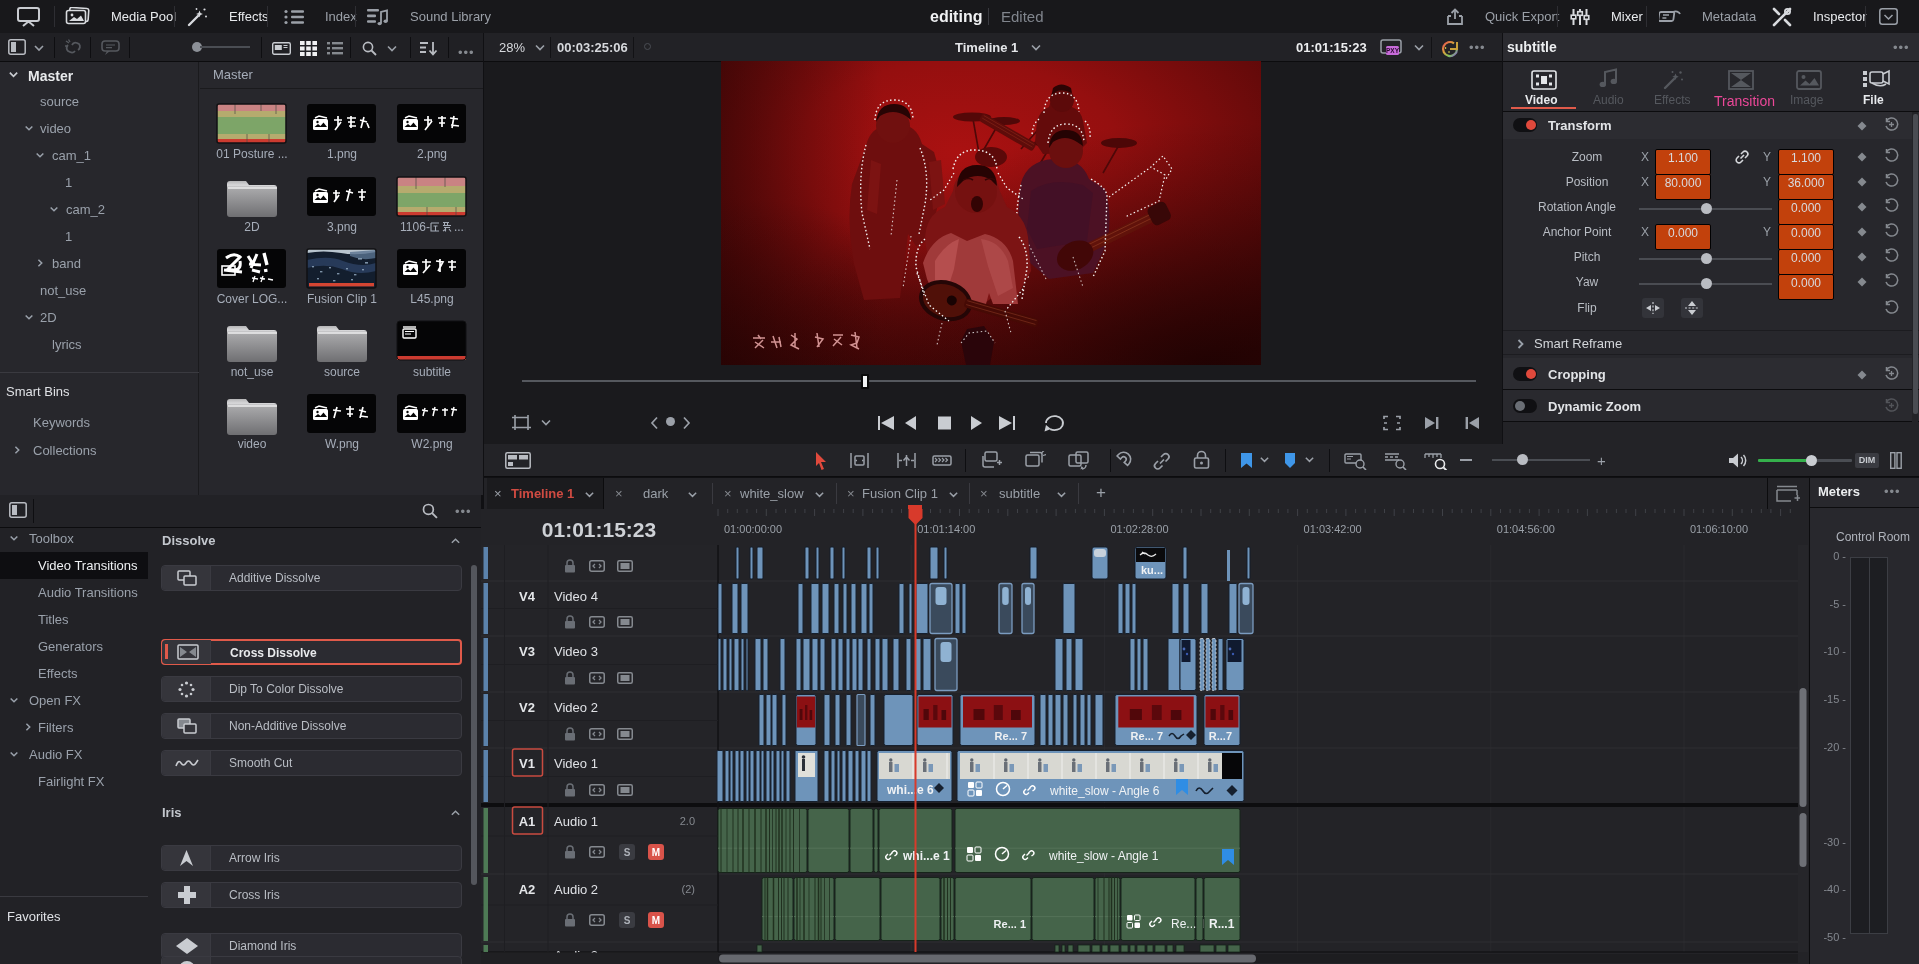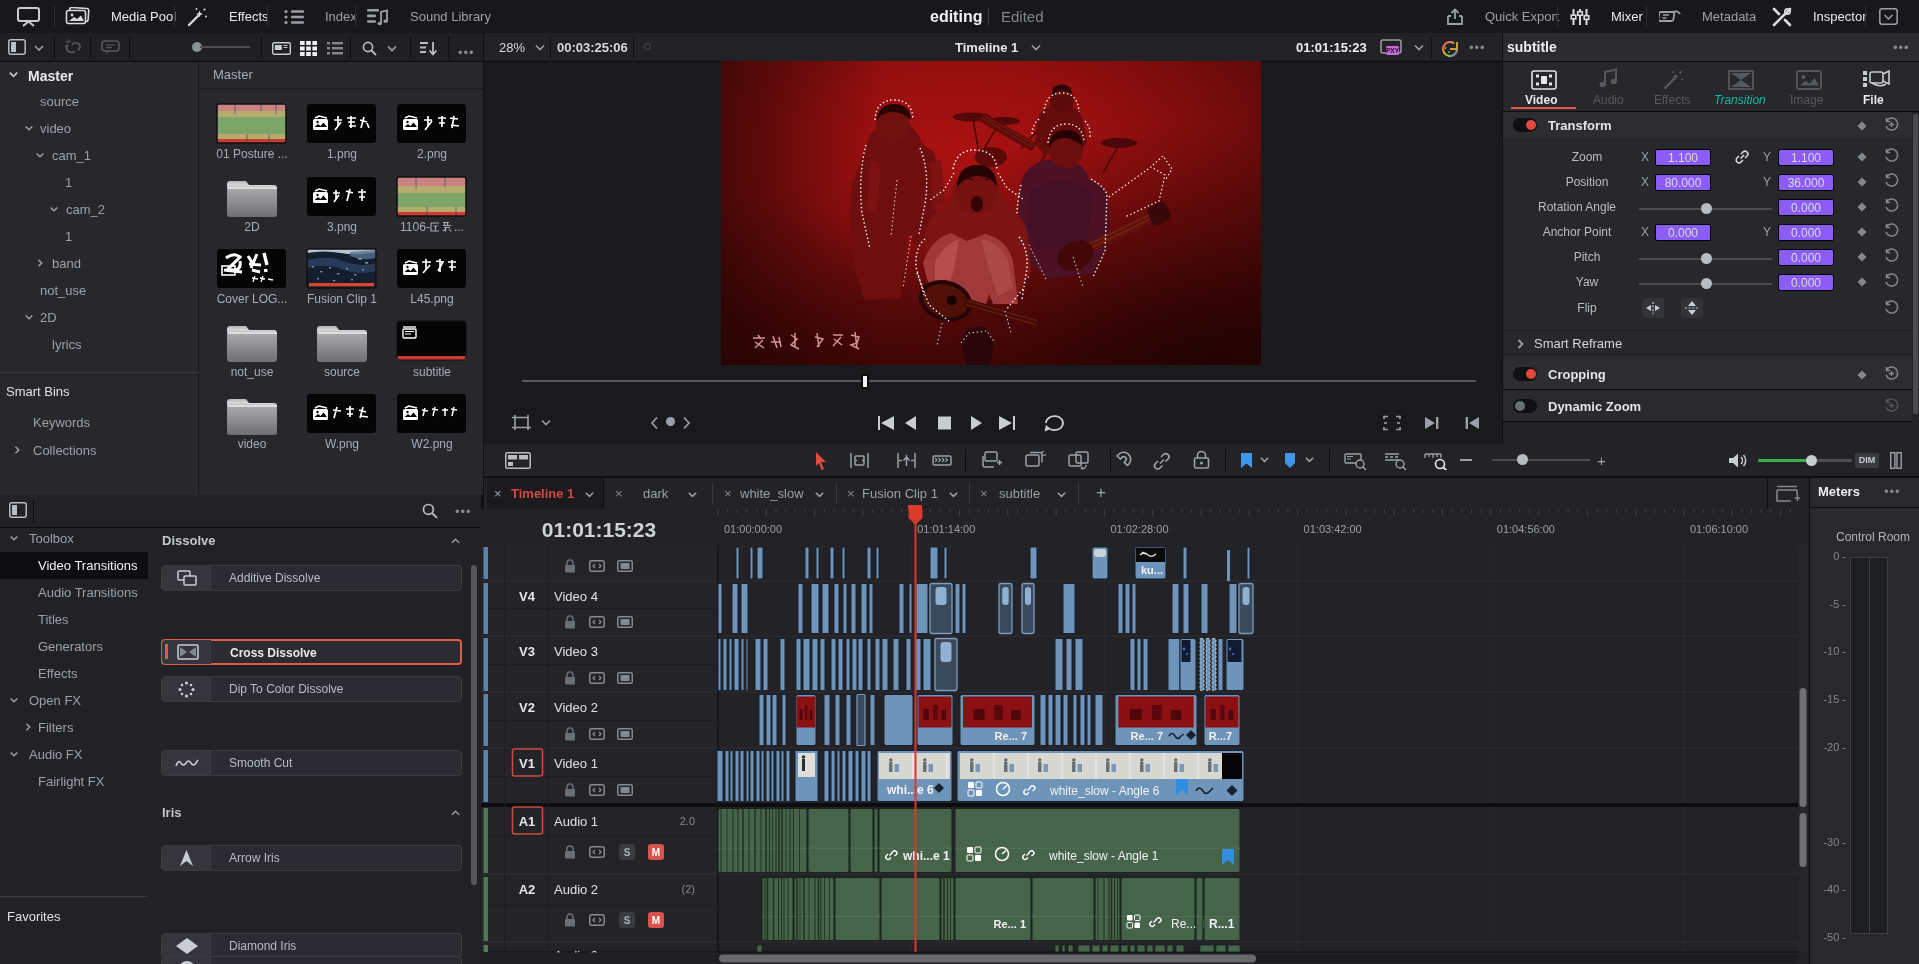--- a/index.html
+++ b/index.html
@@ -27,21 +27,21 @@
   color:#9aa1ab; font-size:13px; }
 #thumbs { position:absolute; left:200px; top:0; width:283px; height:433px; }
 .thumb-label { position:absolute; color:#a6adb9; font-size:12px; text-align:center; width:90px; white-space:nowrap; }
 
 #viewer { left:484px; top:62px; width:1018px; height:382px; background:#1a1a1d; }
 #vhead { left:484px; top:33px; width:1018px; height:29px; background:#222226; border-bottom:1px solid #0c0c0e; }
 
 #insphead { left:1503px; top:33px; width:416px; height:29px; background:#2b2b30; border-bottom:1px solid #0c0c0e;}
 #inspector { left:1503px; top:62px; width:416px; height:382px; background:#27272c; }
 .ins-label { position:absolute; color:#b9bdc4; font-size:12px; text-align:center; }
-.ins-input { position:absolute; width:56px; height:17px; background:#8b5cf6; border:1px solid #010102;
+.ins-input { position:absolute; width:56px; height:26px; background:#c2410c; border:1px solid #010102;
   border-radius:2px; color:#d8dadf; font-size:12px; text-align:center; line-height:16px; }
 .xy { position:absolute; color:#9aa0a8; font-size:12px; }
 
 #ttool { left:484px; top:444px; width:1435px; height:33px; background:#232327; border-bottom:1px solid #0c0c0e; }
 
 #tabrow { left:484px; top:478px; width:1283px; height:31px; background:#232327; }
 #addtrk { left:1767px; top:478px; width:42px; height:31px; background:#232327; border-left:1px solid #0c0c0e; }
 #metershead { left:1809px; top:478px; width:110px; height:30px; background:#28282d; border-bottom:1px solid #0c0c0e; border-left:1px solid #0c0c0e;}
 
 #timeline { left:481px; top:509px; width:1328px; height:455px; background:#232327; }
@@ -704,21 +704,21 @@
       <g fill="#c9ccd1">
         <rect x="2" y="4" width="4" height="4"></rect>
             <rect x="2" y="10" width="4" height="4"></rect>
             <rect x="2" y="16" width="4" height="4"></rect>
       </g>
     </svg>
     </g>
     <div class="abs" style="left:22px;top:31px;color:#e8eaed;font-size:12px;font-weight:bold;">Video</div>
     <div class="abs" style="left:90px;top:31px;color:#55585e;font-size:12px;">Audio</div>
     <div class="abs" style="left:151px;top:31px;color:#55585e;font-size:12px;">Effects</div>
-    <div class="abs" style="left:211px;top:31px;color:#14b8a6;font-size:12px;font-style:italic;">Transition</div>
+    <div class="abs" style="left:211px;top:31px;color:#ec4899;font-size:14px;">Transition</div>
     <div class="abs" style="left:287px;top:31px;color:#55585e;font-size:12px;">Image</div>
     <div class="abs" style="left:360px;top:31px;color:#e8eaed;font-size:12px;font-weight:bold;">File</div>
     <div class="abs" style="left:8px;top:45px;width:65px;height:2px;background:#e05a4a;"></div>
     <div class="abs" style="left:0;top:49px;width:416px;height:1px;background:#0c0c0e;"></div>
     
     <div class="abs" style="left:0;top:50px;width:416px;height:27px;background:#2c2c31;"></div>
     <div class="abs" style="left:10px;top:56px;width:24px;height:14px;border-radius:7px;background:#101013;"></div>
     <div class="abs" style="left:23px;top:58px;width:10px;height:10px;border-radius:50%;background:#e0493c;"></div>
     <div class="abs" style="left:45px;top:56px;color:#e2e4e7;font-size:13px;font-weight:bold;">Transform</div>
     <svg class="abs" style="left:354px;top:59px" width="10" height="10" viewBox="0 0 10 10">
@@ -1736,40 +1736,57 @@
               <circle cx="15" cy="8.5" r="1.6"></circle>
           <circle cx="4" cy="4" r="1.3"></circle>
               <circle cx="13" cy="4" r="1.3"></circle>
           <circle cx="4" cy="13" r="1.3"></circle>
               <circle cx="13" cy="13" r="1.3"></circle>
         </g>
       </svg>
         </div>
       <div class="fx-name">Dip To Color Dissolve</div>
       </div>
+    <div class="fx-item" style="top:218px;">
+        <div class="fx-ic">
+      <svg style="margin:4px 0 0 15px" width="20" height="16" viewBox="0 0 20 16">
+        <rect x="1" y="1" width="12" height="9" rx="1" fill="#85898f" stroke="#c9ccd1" stroke-width="1.5"></rect>
+        <rect x="7" y="6" width="12" height="9" rx="1" fill="#35353b" stroke="#c9ccd1" stroke-width="1.5"></rect>
+      </svg>
+        </div>
+      <div class="fx-name">Non-Additive Dissolve</div>
+      </div>
     <div class="fx-item" style="top:255px;">
         <div class="fx-ic">
       <svg style="margin:7px 0 0 13px" width="24" height="10" viewBox="0 0 24 10">
         <path d="M1 8 Q3.5 1 6 5 T11 5 T16 5 T21 5 L23 2" fill="none" stroke="#c9ccd1" stroke-width="1.6"></path>
       </svg>
         </div>
       <div class="fx-name">Smooth Cut</div>
       </div>
     <div class="abs" style="left:162px;top:310px;color:#c3c7cd;font-size:13px;font-weight:bold;">Iris</div>
     <svg class="abs" style="left:450px;top:314px" width="11" height="8" viewBox="0 0 12 8">
         <path d="M2 6 L6 2 L10 6" stroke="#9aa0a8" stroke-width="1.6" fill="none"></path>
       </svg>
     <div class="fx-item" style="top:350px;">
         <div class="fx-ic">
       <svg style="margin:3px 0 0 17px" width="15" height="18" viewBox="0 0 15 18">
         <path d="M7.5 1 L14 17 L7.5 12 L1 17z" fill="#c9ccd1"></path>
       </svg>
         </div>
       <div class="fx-name">Arrow Iris</div>
       </div>
+    <div class="fx-item" style="top:387px;">
+        <div class="fx-ic">
+      <svg style="margin:3px 0 0 16px" width="18" height="18" viewBox="0 0 18 18">
+        <path d="M6 0 h6 v6 h6 v6 h-6 v6 h-6 v-6 H0 V6 h6z" fill="#c9ccd1"></path>
+      </svg>
+        </div>
+      <div class="fx-name">Cross Iris</div>
+      </div>
     <div class="fx-item" style="top:438px;">
         <div class="fx-ic">
       <svg style="margin:4px 0 0 14px" width="22" height="16" viewBox="0 0 22 16">
         <path d="M11 0 L22 8 L11 16 L0 8z" fill="#c9ccd1"></path>
       </svg>
         </div>
       <div class="fx-name">Diamond Iris</div>
       </div>
     <div class="fx-item" style="top:461px;">
         <div class="fx-ic">

